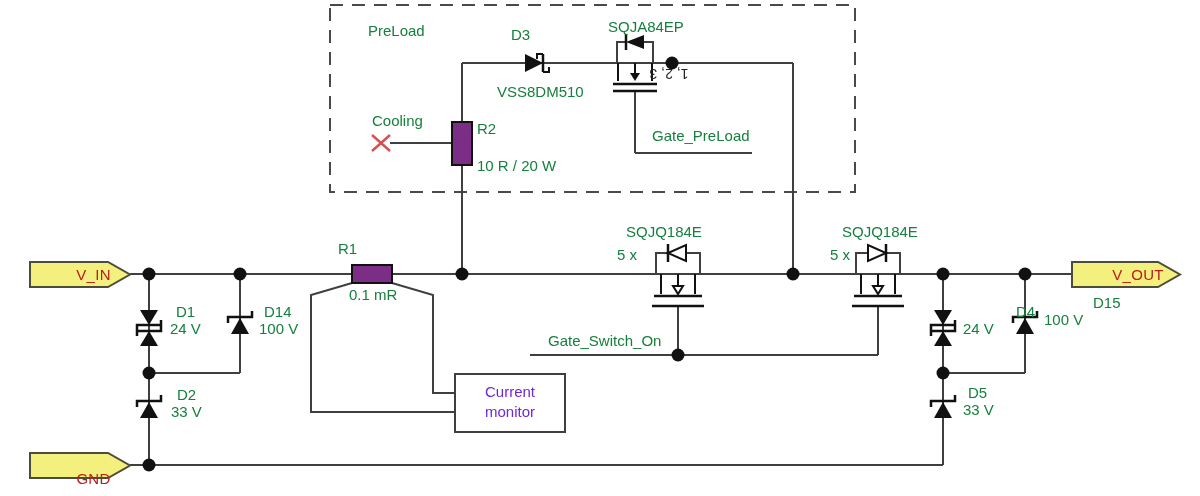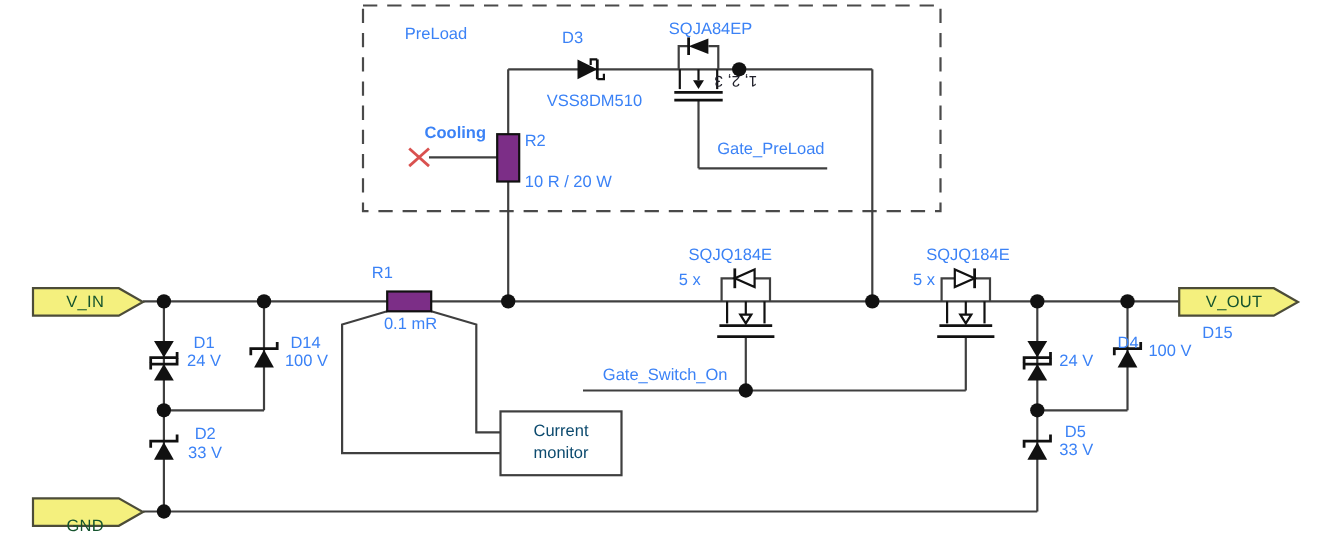--- a/index.html
+++ b/index.html
@@ -2,32 +2,32 @@
 <html><head>
 <meta charset="utf-8">
 <style>
   html,body{margin:0;padding:0;background:#ffffff;}
   #stage{
     position:relative;width:1200px;height:496px;background:#ffffff;overflow:hidden;
     font-family:"Liberation Sans", sans-serif;color:#21212b;
   }
   #stage svg{position:absolute;left:0;top:0;}
   .lbl{
-    position:absolute;font-size:15px;line-height:1.1;color:#3b82f6;white-space:nowrap;
+    position:absolute;font-size:15px;line-height:1.1;color:#15803d;white-space:nowrap;
   }
   .port-text{
-    position:absolute;font-size:15px;color:#14532d;text-align:center;letter-spacing:.3px;
+    position:absolute;font-size:15px;color:#b91c1c;text-align:center;letter-spacing:.3px;padding-left:16px;
   }
   .pins-rot{
     position:absolute;left:646px;top:64px;width:46px;height:18px;
     font-size:14px;text-align:center;transform:rotate(180deg);color:#21212b;
   }
   .cm-text{
     position:absolute;left:455px;top:382px;width:110px;text-align:center;
-    font-size:15px;line-height:1.35;color:#0c4a6e;
+    font-size:15px;line-height:1.35;color:#6d28d9;
   }
 </style>
 </head>
 <body>
 
 <div id="stage">
 
   <svg width="1200" height="496" viewBox="0 0 1200 496">
 
     <rect x="330" y="5" width="525" height="187" fill="none" stroke="#4a4a4a" stroke-width="2" stroke-dasharray="13 9"></rect>
@@ -161,21 +161,21 @@
 
   <div class="port-text" style="left:30px;top:266px;width:95px;">V_IN</div>
   <div class="port-text" style="left:30px;top:470px;width:95px;">GND</div>
   <div class="port-text" style="left:1072px;top:266px;width:100px;">V_OUT</div>
 
   <div class="lbl" style="left:368px;top:23px;">PreLoad</div>
   <div class="lbl" style="left:511px;top:27px;">D3</div>
   <div class="lbl" style="left:580px;top:19px;margin-left:28px;">SQJA84EP</div>
   <div class="pins-rot">1, 2, 3</div>
   <div class="lbl" style="left:497px;top:84px;">VSS8DM510</div>
-  <div class="lbl" style="left:386px;top:113px;font-weight:bold;">Cooling</div>
+  <div class="lbl" style="left:372px;top:113px;">Cooling</div>
   <div class="lbl" style="left:477px;top:121px;">R2</div>
   <div class="lbl" style="left:477px;top:158px;">10 R / 20 W</div>
   <div class="lbl" style="left:652px;top:128px;">Gate_PreLoad</div>
 
   <div class="lbl" style="left:338px;top:241px;">R1</div>
   <div class="lbl" style="left:349px;top:287px;">0.1 mR</div>
   <div class="lbl" style="left:626px;top:224px;">SQJQ184E</div>
   <div class="lbl" style="left:617px;top:247px;">5 x</div>
   <div class="lbl" style="left:842px;top:224px;">SQJQ184E</div>
   <div class="lbl" style="left:830px;top:247px;">5 x</div>

